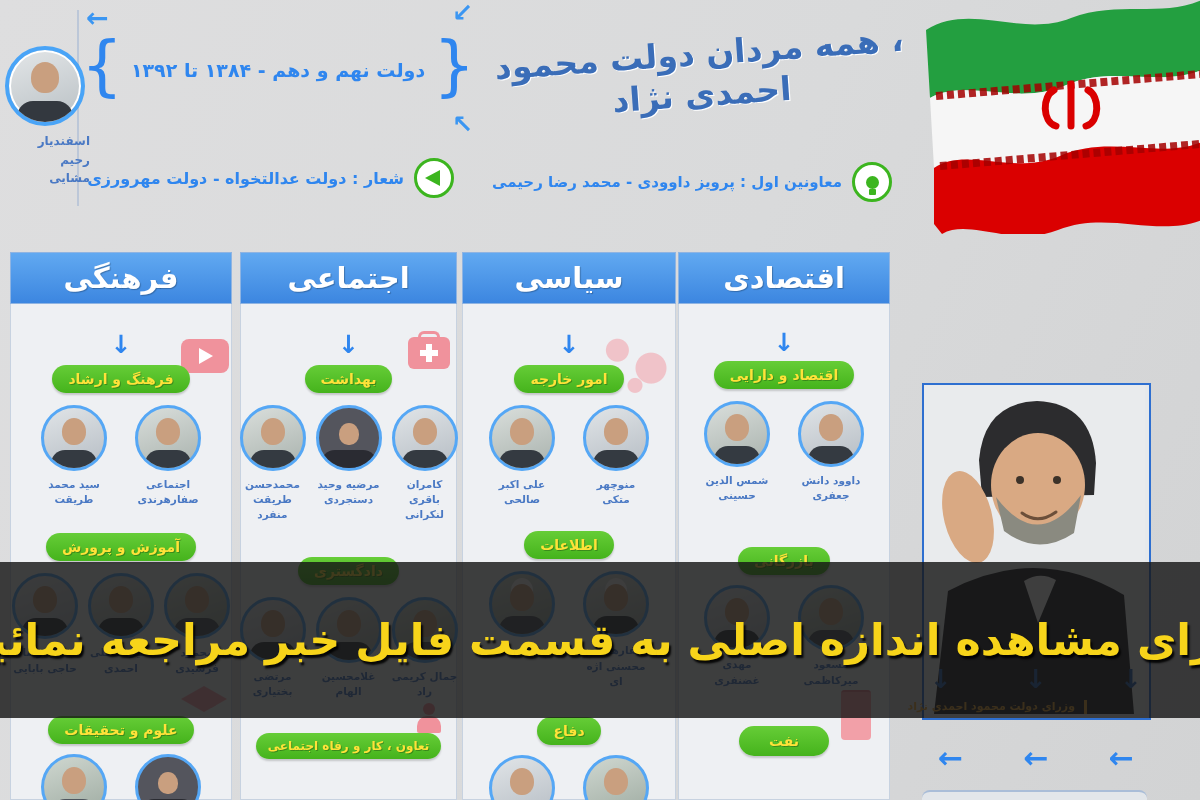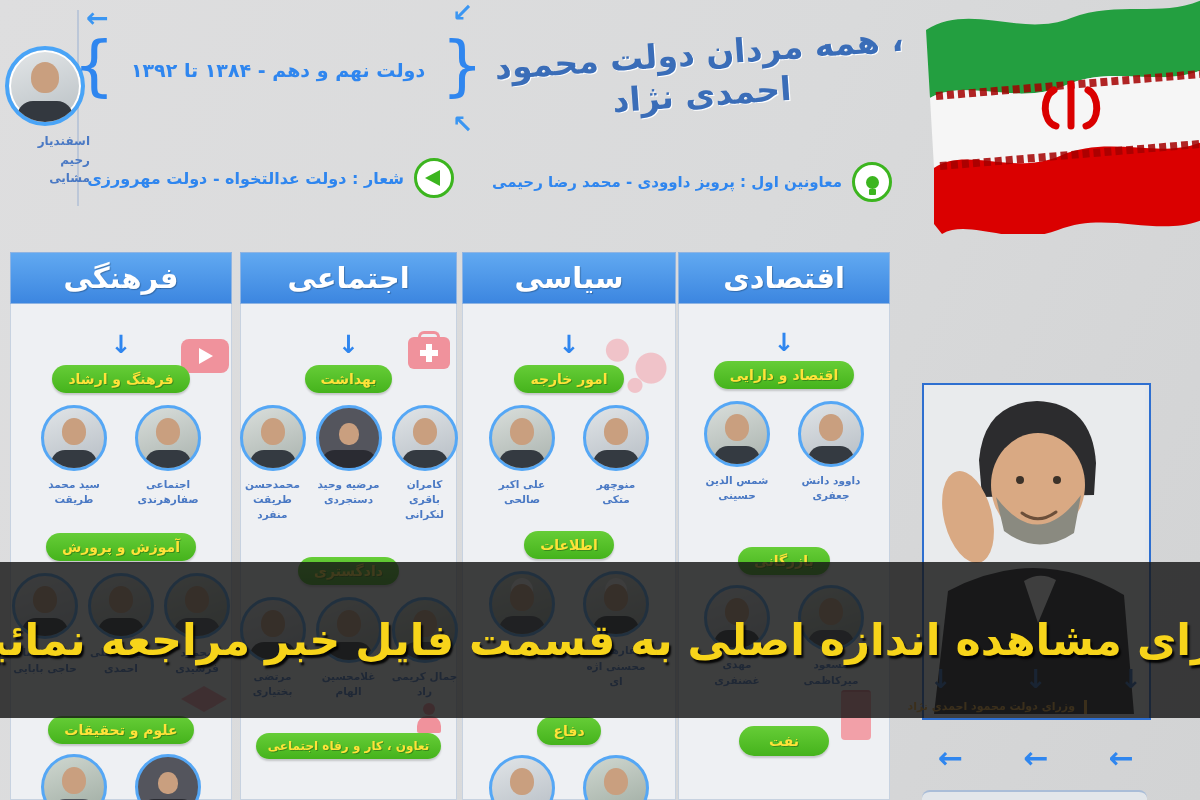--- a/index.html
+++ b/index.html
@@ -15,21 +15,21 @@
     background:linear-gradient(160deg,#e3e6e8,#b9c0c4);}
   .avatar-lg i{position:absolute;left:50%;top:12px;width:28px;height:31px;transform:translateX(-50%);
     border-radius:50% 50% 46% 46%;background:#c99f7f;}
   .avatar-lg b{position:absolute;left:50%;bottom:-9px;width:56px;height:30px;transform:translateX(-50%);
     border-radius:16px 16px 0 0;background:#33383f;}
   .advisor-name{position:absolute;left:0;top:132px;width:90px;text-align:right;color:#4a79c4;
     font-size:12px;font-weight:bold;line-height:1.55;direction:rtl;}
   .era{position:absolute;left:104px;top:22px;width:348px;height:96px;display:flex;align-items:center;
     justify-content:center;color:#2f86ef;}
   .era .brace{font-size:66px;font-weight:400;line-height:1;transform:translateY(-4px);}
-  .era .era-text{font-size:19px;font-weight:bold;direction:rtl;margin:0 16px;white-space:nowrap;}
+  .era .era-text{font-size:19px;font-weight:bold;direction:rtl;margin:0 8px;white-space:nowrap;}
   .iconline{position:absolute;display:flex;direction:rtl;align-items:center;gap:10px;}
   .circ-icon{flex:none;width:34px;height:34px;border-radius:50%;background:#fff;border:3px solid #3cb51f;
     display:flex;align-items:center;justify-content:center;}
   .mega{width:0;height:0;border-top:8px solid transparent;border-bottom:8px solid transparent;
     border-right:15px solid #3cb51f;margin-right:3px;}
   .bulb{position:relative;width:13px;height:13px;border-radius:50%;background:#3cb51f;}
   .bulb::after{content:"";position:absolute;left:3px;bottom:-6px;width:7px;height:6px;background:#3cb51f;border-radius:1px;}
   .iconline .txt{font-size:16px;font-weight:bold;color:#2f86ef;white-space:nowrap;}
   .main-title{position:absolute;left:478px;top:14px;width:445px;height:120px;display:flex;
     align-items:center;justify-content:center;direction:rtl;color:#3a6db8;font-size:33px;font-weight:bold;

